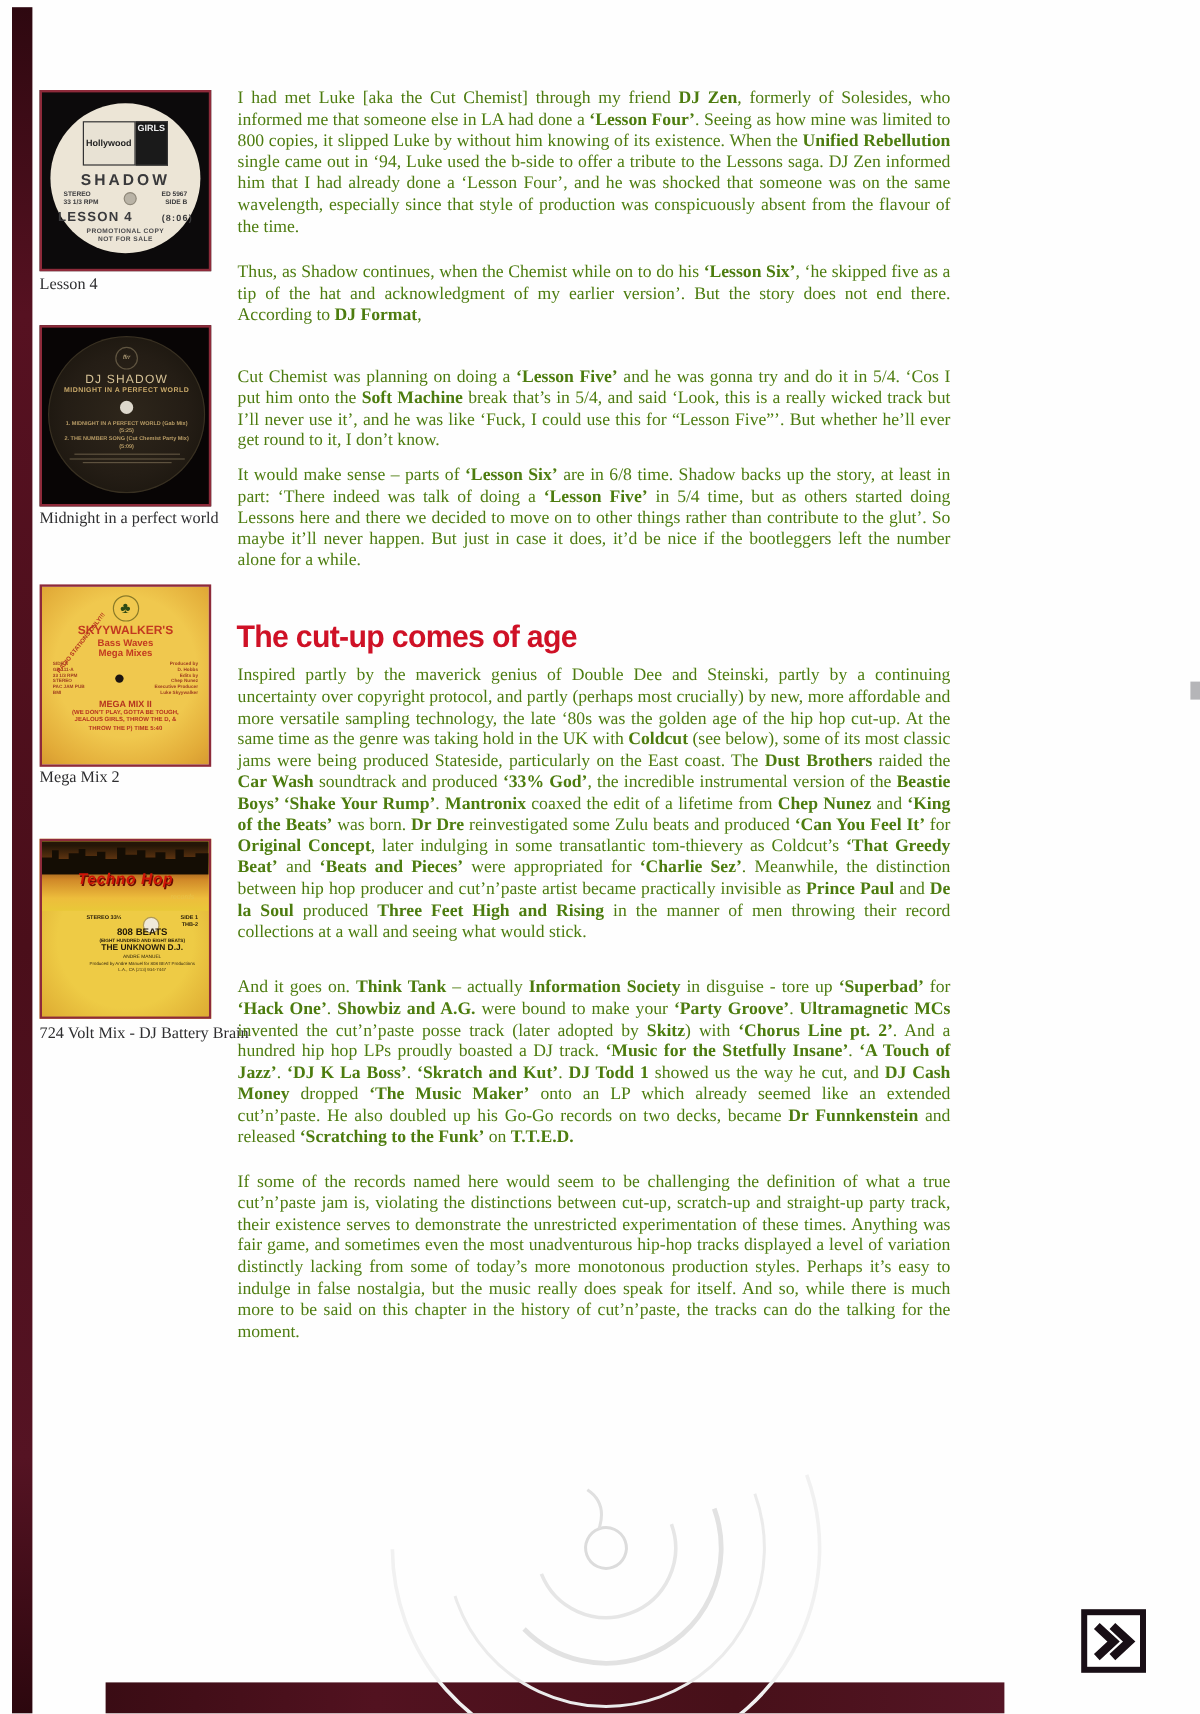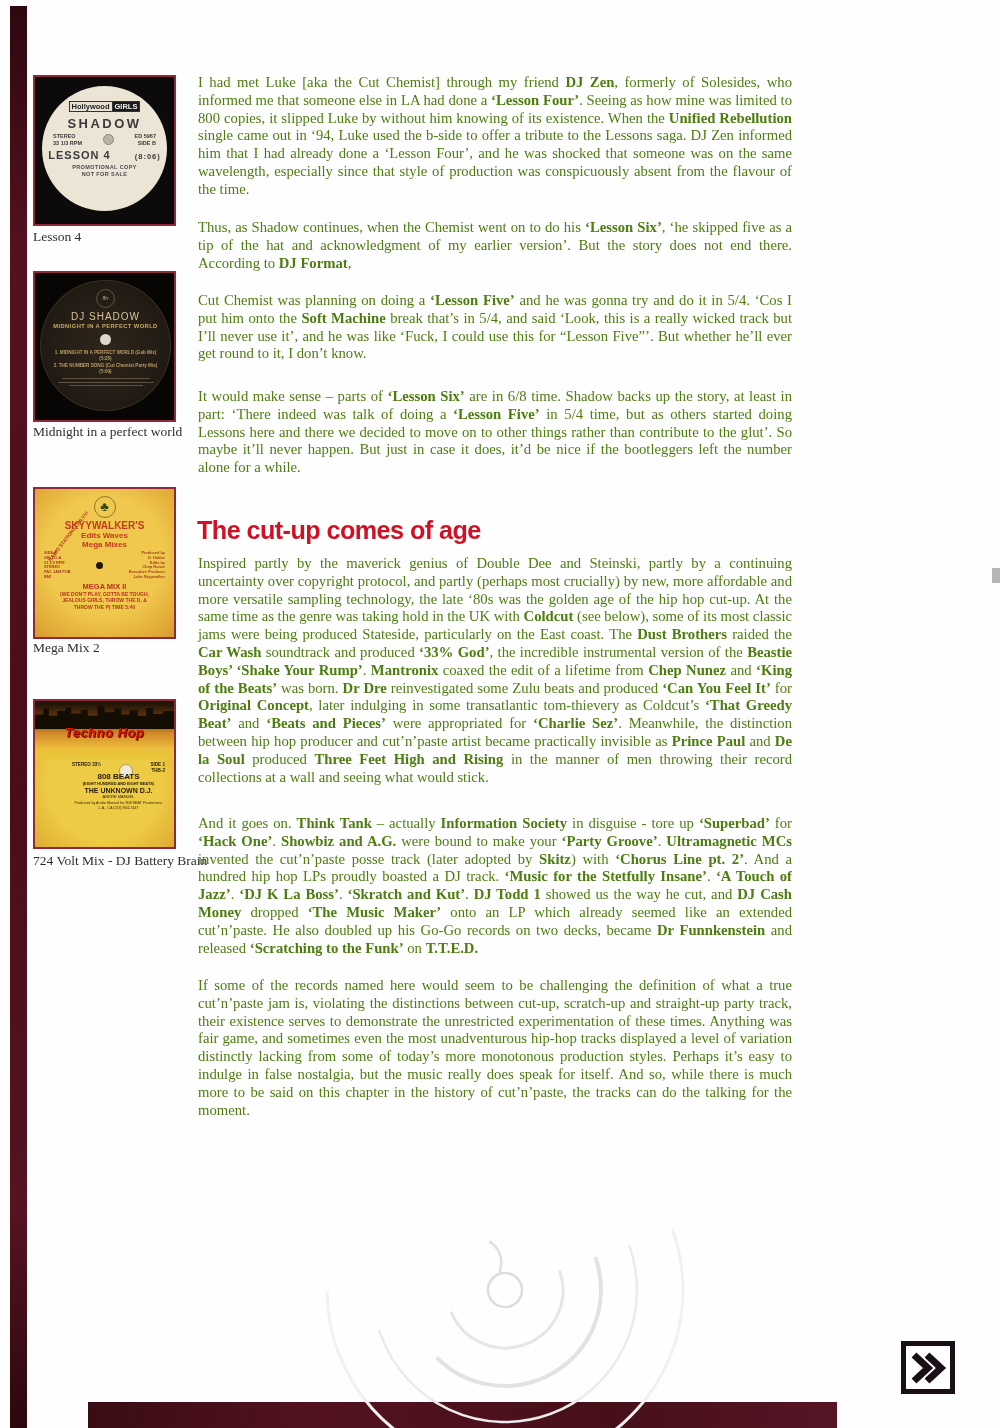--- a/index.html
+++ b/index.html
@@ -16,21 +16,21 @@
 
   
   .photo{position:absolute;left:33px;width:143px;box-sizing:border-box;border:2px solid #8e2a3a;overflow:hidden;}
   .caption{position:absolute;left:33px;font-size:13.5px;color:#2e2e30;white-space:nowrap;}
 
   
   #photo1{top:75px;height:151px;background:#0c0a0b;}
   .lbl1{position:absolute;left:7px;top:9px;width:125px;height:125px;border-radius:50%;
     background:#ece5d6;text-align:center;color:#3b3b3d;font-family:"Liberation Sans",sans-serif;}
   .hb{margin-top:15px;font-size:7.5px;font-weight:bold;display:flex;justify-content:center;}
-  .hb .holly{border:1px solid #333;padding:0 2px;background:#e8e2d4;color:#222;}
+  .hb .holly{border:1px solid #333;padding:13px 2px;background:#e8e2d4;color:#222;}
   .hb .basic{background:#1a1a1a;color:#eee;padding:0 2px;border:1px solid #333;border-left:none;}
   .l1-artist{margin-top:4px;font-size:13px;font-weight:bold;letter-spacing:2.5px;color:#39393b;}
   .l1-mid{display:flex;justify-content:space-between;align-items:center;padding:0 11px;margin-top:2px;
     font-size:5.5px;line-height:6.5px;text-align:left;font-weight:bold;white-space:pre-line;}
   .l1-mid .r{text-align:right;}
   .hole1{width:9px;height:9px;border-radius:50%;background:#b9b3a6;border:1px solid #8f887a;}
   .l1-title{margin-top:3px;font-size:11px;font-weight:bold;letter-spacing:1px;}
   .l1-title .d{font-size:7.5px;padding-left:20px;}
   .l1-promo{margin-top:3px;font-size:5.5px;font-weight:bold;letter-spacing:.4px;white-space:pre-line;color:#4a4a4c;line-height:7px;}
 
@@ -80,21 +80,21 @@
   .p4-title{font-size:8px;font-weight:bold;margin-top:-6px;}
   .p4-sub{font-size:3.9px;font-weight:bold;}
   .p4-artist{font-size:7px;font-weight:bold;margin-top:1px;}
   .p4-credit{font-size:4px;}
   .p4-fine{font-size:3.7px;line-height:4.6px;margin-top:2px;color:#3a2c10;white-space:pre-line;}
 
   
   .para{position:absolute;left:198px;width:594px;text-align:justify;
     font-size:14.7px;line-height:17.8px;color:#4d7c0f;}
   .b{font-weight:700;}
-  #p1{top:74px;} #p2{top:219px;} #p3{top:292px;} #p4{top:388px;}
+  #p1{top:74px;} #p2{top:219px;} #p3{top:306px;} #p4{top:388px;}
   #p5{top:555px;} #p6{top:815px;} #p7{top:977px;}
   .heading{position:absolute;left:197px;top:515px;font-family:"Liberation Sans",sans-serif;
     font-weight:bold;font-size:26px;color:#cf1126;letter-spacing:-.6px;transform:scaleX(.97);transform-origin:left;}
 
   
   .ghost{position:absolute;left:295px;top:1140px;}
 
   
   .next-btn{position:absolute;left:901px;top:1341px;width:54px;height:53px;box-sizing:border-box;
     border:5px solid #190f16;background:#fff;display:flex;align-items:center;justify-content:center;cursor:pointer;}
@@ -144,21 +144,21 @@
         <div style="width:74px"></div>
     </div>
   </div>
 </div>
 <div class="caption" style="top:424px">Midnight in a perfect world</div>
 
 <div class="photo" id="photo3">
   <div class="p3-side">RADIO STATIONS ONLY!!!</div>
   <div class="tree">♣</div>
   <div class="p3-brand">SKYYWALKER'S</div>
-  <div class="p3-l2">Edits Waves</div>
+  <div class="p3-l2">Bass Waves</div>
   <div class="p3-l3">Mega Mixes</div>
   <div class="p3-mid">
     <div class="p3-small">SIDE A
 GR-111-A
 33 1/3 RPM
 STEREO
 PAC JAM PUB
 BMI</div>
     <div class="hole3"></div>
     <div class="p3-small r">Produced by
@@ -192,21 +192,21 @@
     <div class="p4-sub">(EIGHT HUNDRED AND EIGHT BEATS)</div>
     <div class="p4-artist">THE UNKNOWN D.J.</div>
     <div class="p4-credit">ANDRE MANUEL</div>
     <div class="p4-fine">Produced by Andre Manuel for 808 BEAT Productions
 L.A., CA (213) 934-7447</div>
   </div>
 </div>
 <div class="caption" style="top:853px">724 Volt Mix - DJ Battery Brain</div>
 
 <div class="para" id="p1"><span>I had met Luke [aka the Cut Chemist] through my friend </span><span class="b">DJ Zen</span><span>, formerly of Solesides, who informed me that someone else in LA had done a </span><span class="b">‘Lesson Four’</span><span>. Seeing as how mine was limited to 800 copies, it slipped Luke by without him knowing of its existence. When the </span><span class="b">Unified Rebellution</span><span> single came out in ‘94, Luke used the b-side to offer a tribute to the Lessons saga. DJ Zen informed him that I had already done a ‘Lesson Four’, and he was shocked that someone was on the same wavelength, especially since that style of production was conspicuously absent from the flavour of the time.</span></div>
-<div class="para" id="p2"><span>Thus, as Shadow continues, when the Chemist went on to do his </span><span class="b">‘Lesson Six’</span><span>, ‘he skipped five as a tip of the hat and acknowledgment of my earlier version’. But the story does not end there. According to </span><span class="b">DJ Format</span><span>,</span></div>
+<div class="para" id="p2"><span>Thus, as Shadow continues, when the Chemist while on to do his </span><span class="b">‘Lesson Six’</span><span>, ‘he skipped five as a tip of the hat and acknowledgment of my earlier version’. But the story does not end there. According to </span><span class="b">DJ Format</span><span>,</span></div>
 <div class="para" id="p3"><span>Cut Chemist was planning on doing a </span><span class="b">‘Lesson Five’</span><span> and he was gonna try and do it in 5/4. ‘Cos I put him onto the </span><span class="b">Soft Machine</span><span> break that’s in 5/4, and said ‘Look, this is a really wicked track but I’ll never use it’, and he was like ‘Fuck, I could use this for “Lesson Five”’. But whether he’ll ever get round to it, I don’t know.</span></div>
 <div class="para" id="p4"><span>It would make sense – parts of </span><span class="b">‘Lesson Six’</span><span> are in 6/8 time.  Shadow backs up the story, at least in part: ‘There indeed was talk of doing a </span><span class="b">‘Lesson Five’</span><span> in 5/4 time, but as others started doing Lessons here and there we decided to move on to other things rather than contribute to the glut’. So maybe it’ll never happen.  But just in case it does, it’d be nice if the bootleggers left the number alone for a while.</span></div>
 
 <div class="heading">The cut-up comes of age</div>
 
 <div class="para" id="p5"><span>Inspired partly by the maverick genius of Double Dee and Steinski, partly by a continuing uncertainty over copyright protocol, and partly (perhaps most crucially) by new, more affordable and more versatile sampling technology, the late ‘80s was the golden age of the hip hop cut-up.  At the same time as the genre was taking hold in the UK with </span><span class="b">Coldcut</span><span> (see below), some of its most classic jams were being produced Stateside, particularly on the East coast.  The </span><span class="b">Dust Brothers</span><span> raided the </span><span class="b">Car Wash</span><span> soundtrack and produced </span><span class="b">‘33% God’</span><span>, the incredible instrumental version of the </span><span class="b">Beastie Boys’ ‘Shake Your Rump’</span><span>. </span><span class="b">Mantronix</span><span> coaxed the edit of a lifetime from </span><span class="b">Chep Nunez</span><span> and </span><span class="b">‘King of the Beats’</span><span> was born. </span><span class="b">Dr Dre</span><span> reinvestigated some Zulu beats and produced </span><span class="b">‘Can You Feel It’</span><span> for </span><span class="b">Original Concept</span><span>, later indulging in some transatlantic tom-thievery as Coldcut’s </span><span class="b">‘That Greedy Beat’</span><span> and </span><span class="b">‘Beats and Pieces’</span><span> were appropriated for </span><span class="b">‘Charlie Sez’</span><span>. Meanwhile, the distinction between hip hop producer and cut’n’paste artist became practically invisible as </span><span class="b">Prince Paul</span><span> and </span><span class="b">De la Soul</span><span> produced </span><span class="b">Three Feet High and Rising</span><span> in the manner of men throwing their record collections at a wall and seeing what would stick.</span></div>
 <div class="para" id="p6"><span>And it goes on. </span><span class="b">Think Tank</span><span> – actually </span><span class="b">Information Society</span><span> in disguise - tore up </span><span class="b">‘Superbad’</span><span> for </span><span class="b">‘Hack One’</span><span>. </span><span class="b">Showbiz and A.G.</span><span> were bound to make your </span><span class="b">‘Party Groove’</span><span>. </span><span class="b">Ultramagnetic MCs</span><span> invented the cut’n’paste posse track (later adopted by </span><span class="b">Skitz</span><span>) with </span><span class="b">‘Chorus Line pt. 2’</span><span>.  And a hundred hip hop LPs proudly boasted a DJ track. </span><span class="b">‘Music for the Stetfully Insane’</span><span>.  </span><span class="b">‘A Touch of Jazz’</span><span>. </span><span class="b">‘DJ K La Boss’</span><span>. </span><span class="b">‘Skratch and Kut’</span><span>. </span><span class="b">DJ Todd 1</span><span> showed us the way he cut, and </span><span class="b">DJ Cash Money</span><span> dropped </span><span class="b">‘The Music Maker’</span><span> onto an LP which already seemed like an extended cut’n’paste. He also doubled up his Go-Go records on two decks, became </span><span class="b">Dr Funnkenstein</span><span> and released </span><span class="b">‘Scratching to the Funk’</span><span> on </span><span class="b">T.T.E.D.</span></div>
 <div class="para" id="p7"><span>If some of the records named here would seem to be challenging the definition of what a true cut’n’paste jam is, violating the distinctions between cut-up, scratch-up and straight-up party track, their existence serves to demonstrate the unrestricted experimentation of these times. Anything was fair game, and sometimes even the most unadventurous hip-hop tracks displayed a level of variation distinctly lacking from some of today’s more monotonous production styles.  Perhaps it’s easy to indulge in false nostalgia, but the music really does speak for itself.  And so, while there is much more to be said on this chapter in the history of cut’n’paste, the tracks can do the talking for the moment.</span></div>
 
 <svg class="ghost" width="430" height="288" viewBox="0 0 430 288">

